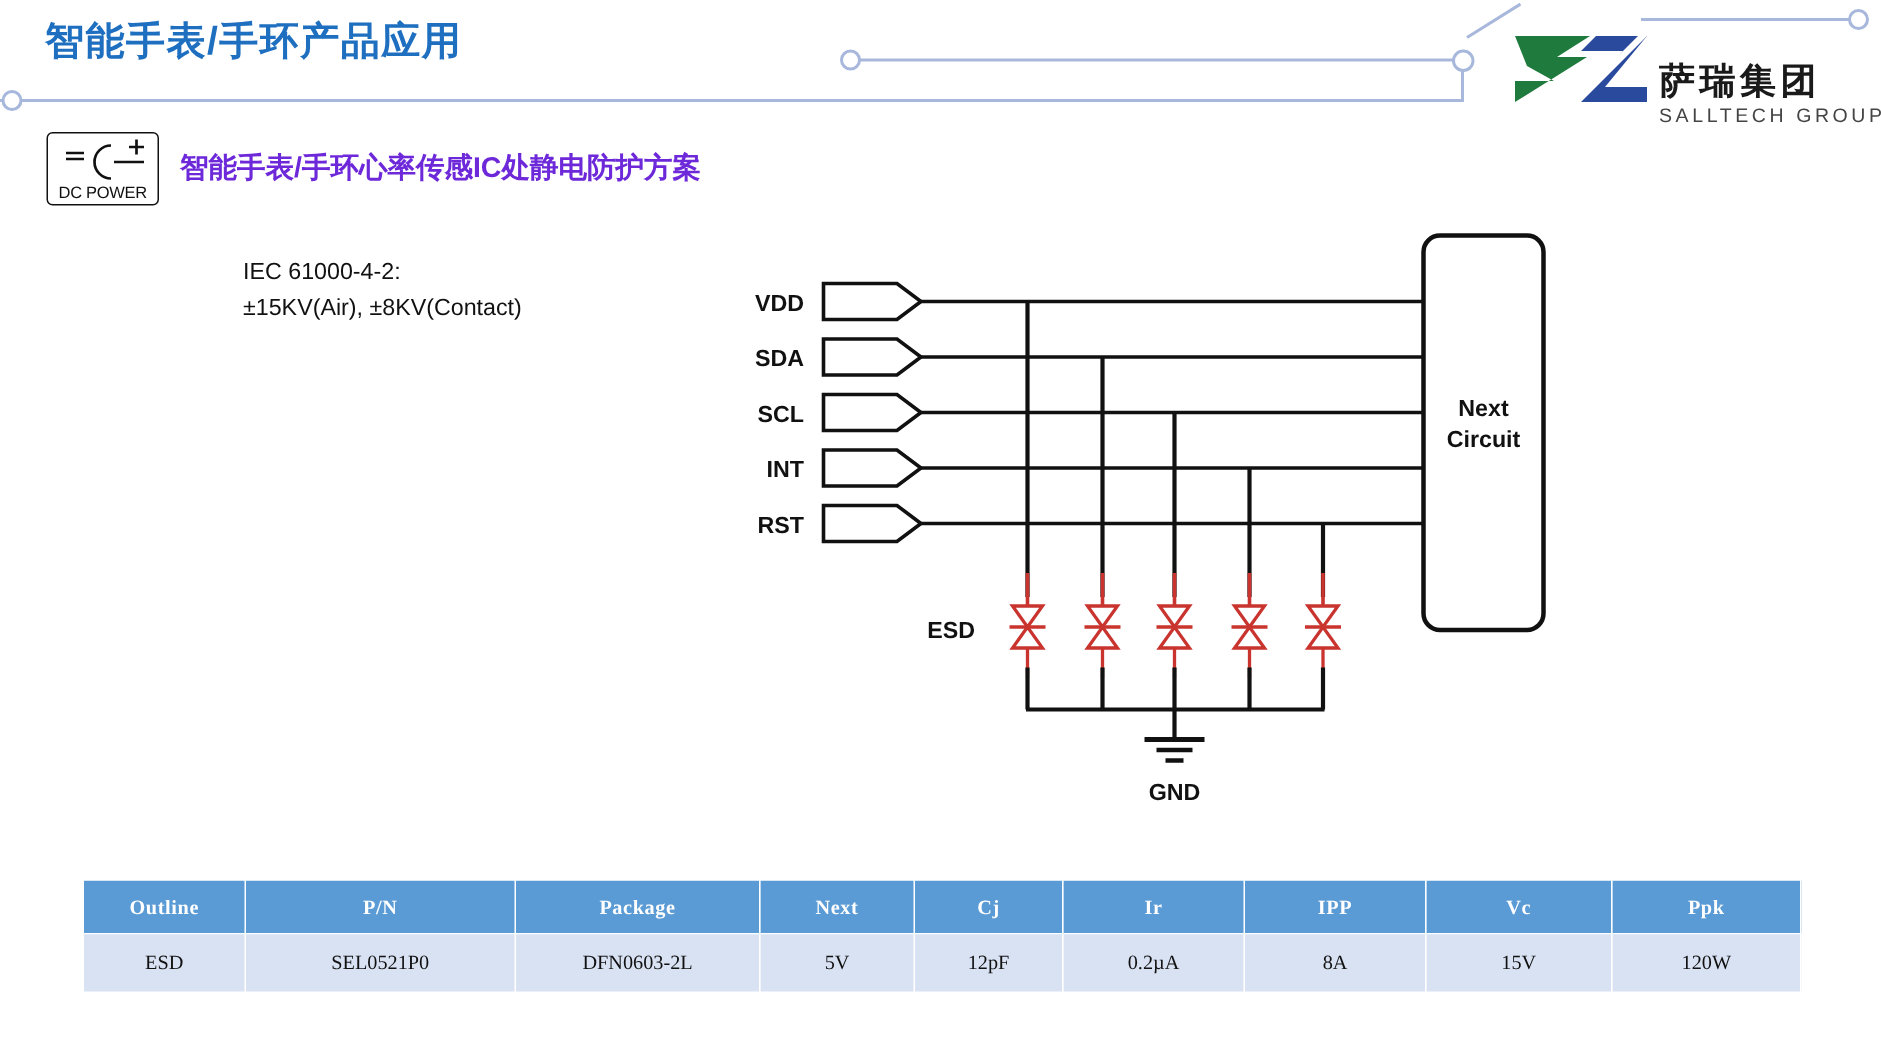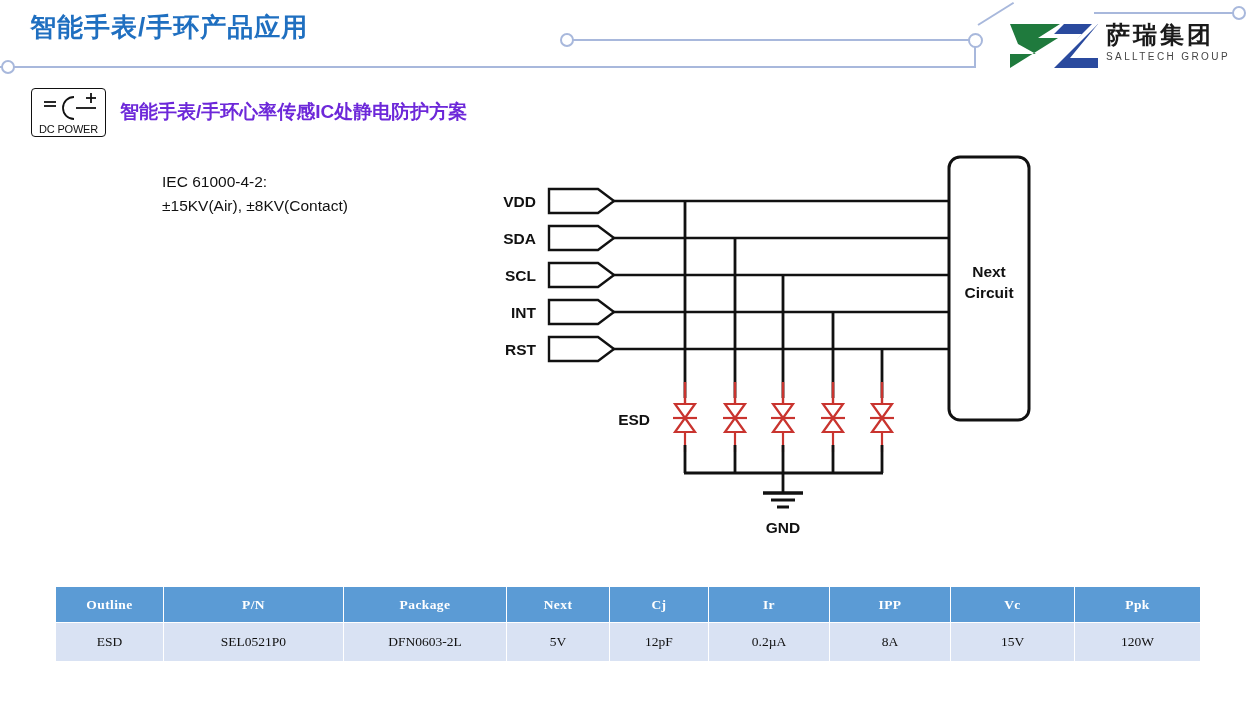--- a/index.html
+++ b/index.html
@@ -19,24 +19,24 @@
   .deco-circle{
     position:absolute;border:2px solid #A8B8DC;border-radius:50%;
     background:#ffffff;box-sizing:border-box;
   }
   
   #logo{position:absolute;left:1008px;top:20px;width:236px;height:56px;}
   #logo-mark{position:absolute;left:0;top:2px;width:92px;height:48px;}
   #logo-text{position:absolute;left:98px;top:0px;width:140px;height:52px;}
   #logo-cn{
     font-size:24px;font-weight:bold;color:#1a1a1a;letter-spacing:3px;
-    line-height:30px;white-space:nowrap;
+    line-height:30px;white-space:nowrap;margin-top:20px;
   }
   #logo-en{
-    font-size:10px;color:#444;letter-spacing:2.4px;
+    font-size:13px;color:#444;letter-spacing:2.4px;
     line-height:14px;white-space:nowrap;
   }
   
   #dc-badge{
     position:absolute;left:31px;top:88px;width:75px;height:49px;
     border:1.6px solid #111;border-radius:4px;box-sizing:border-box;background:#fff;
   }
   #dc-badge-label{
     position:absolute;left:0;bottom:1px;width:100%;text-align:center;
     font-size:11px;font-weight:normal;color:#111;letter-spacing:-0.2px;

